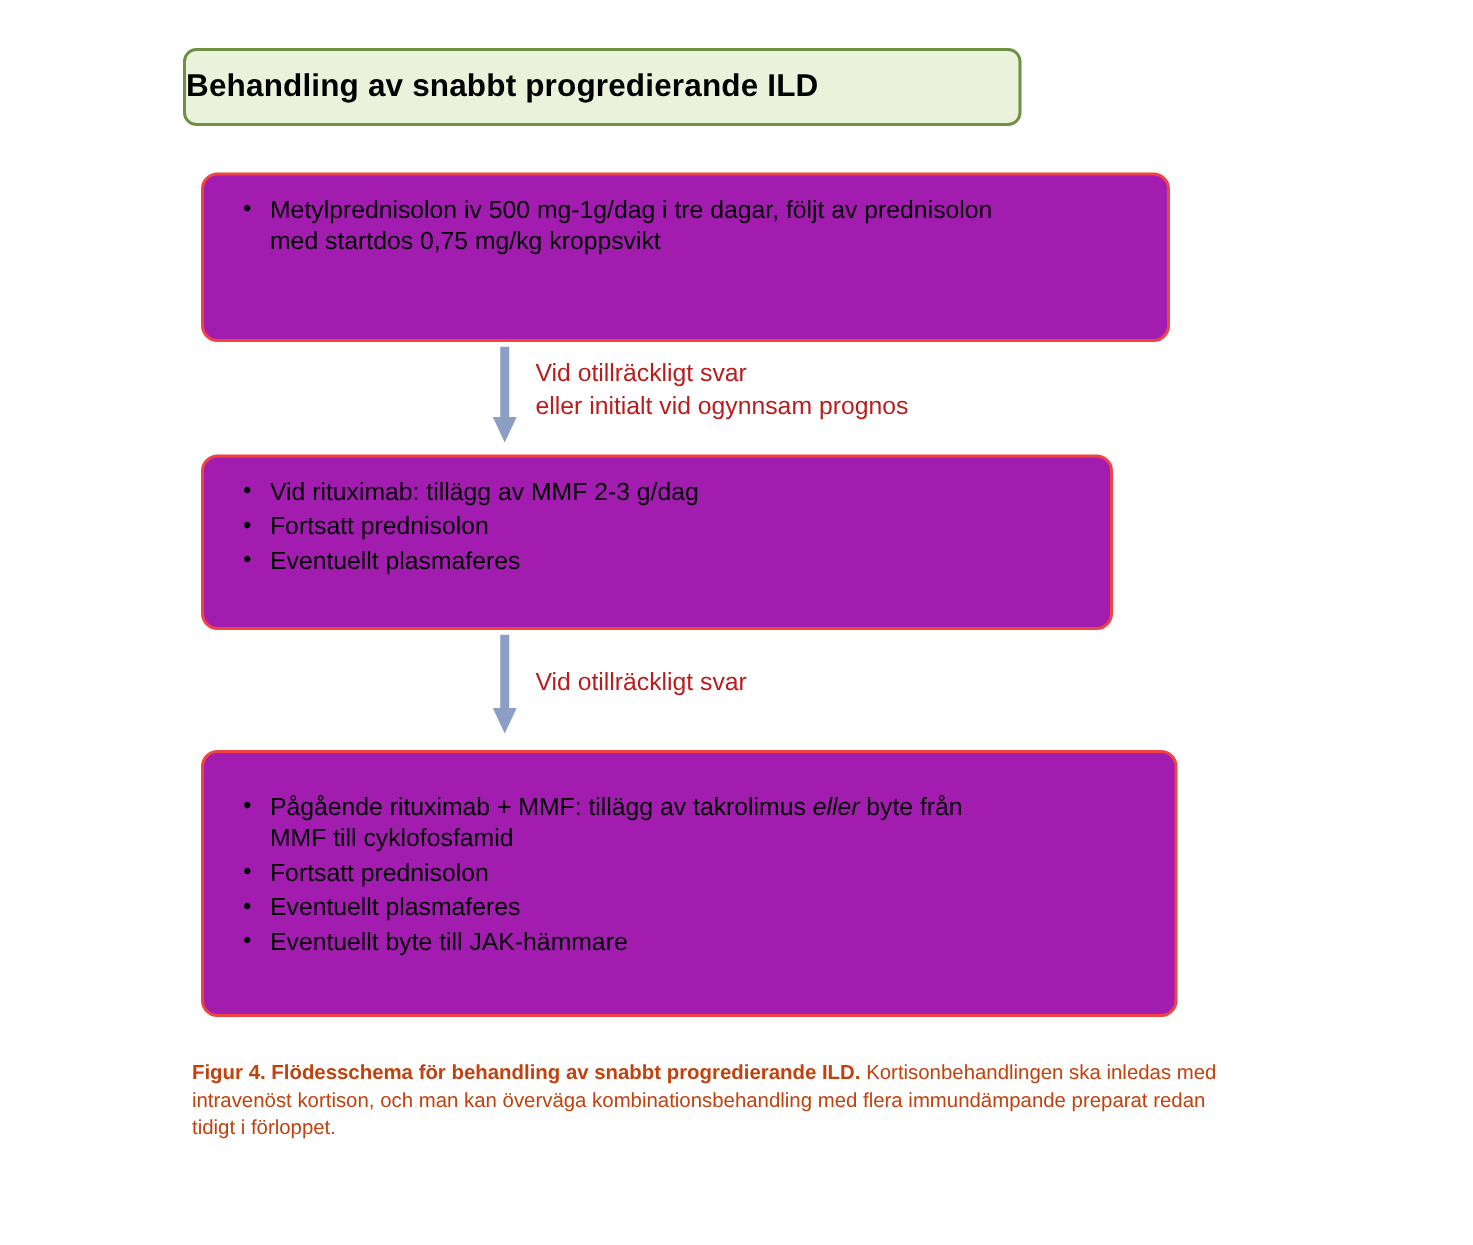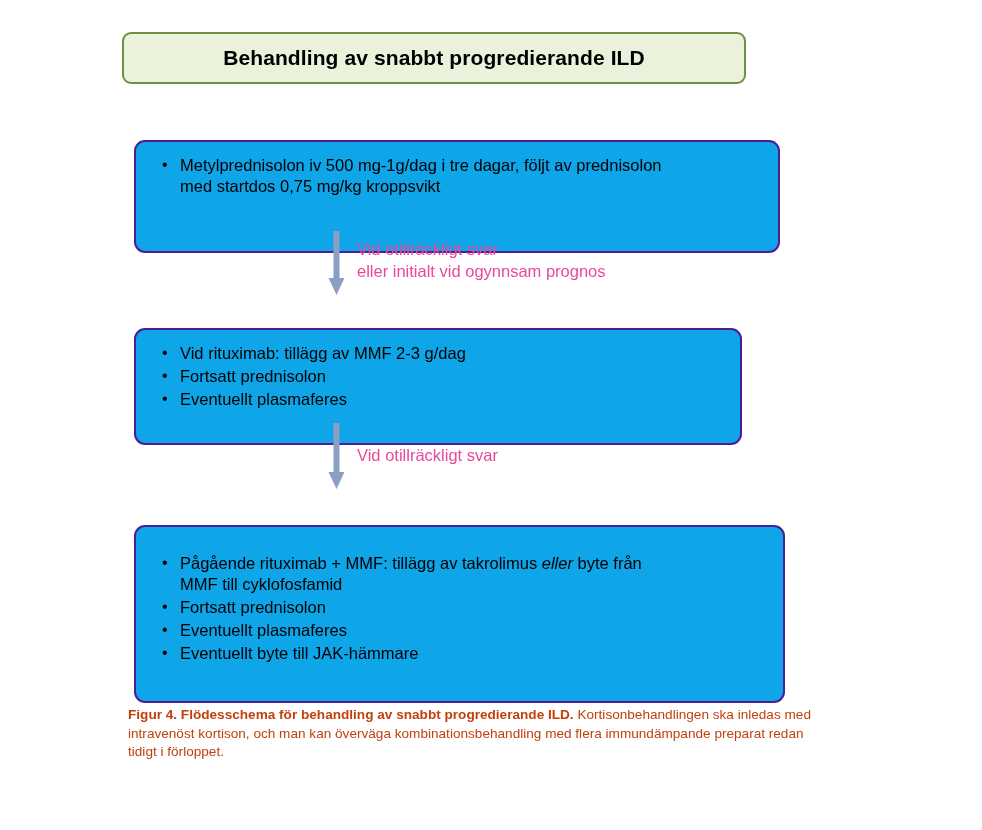--- a/index.html
+++ b/index.html
@@ -21,47 +21,46 @@
     left: 0; top: 0;
     width: 982px;
     height: 830px;
   }
 
   
   .title-box {
     position: absolute;
     left: 122px;
     top: 32px;
-    width: 624px;
+    width: 559px;
     height: 52px;
     box-sizing: border-box;
     background: #eaf2dc;
     border: 2px solid #6f8f45;
     border-radius: 9px;
     display: flex;
     align-items: center;
-    justify-content: center;
+    justify-content: flex-start;
   }
   .title-text {
     font-size: 21px;
     font-weight: bold;
     letter-spacing: 0.1px;
     color: #000;
     text-align: center;
     line-height: 1.1;
   }
 
   
   .flow-box {
     position: absolute;
     box-sizing: border-box;
-    background: #0ea5e9;
-    border: 2px solid #4c1d95;
+    background: #a21caf;
+    border: 2px solid #ef4444;
     border-radius: 11px;
-    margin-top: 25px;
   }
   #box-1 { left: 134px; top: 115px;  width: 646px; height: 113px; }
   #box-2 { left: 134px; top: 303px;  width: 608px; height: 117px; }
   #box-3 { left: 134px; top: 500px;  width: 651px; height: 178px; }
 
   .bullet-list {
     list-style: none;
     margin: 0;
     padding: 0;
   }
@@ -96,21 +95,21 @@
     width: 22px;
   }
   #arrow-1 { left: 326px; top: 231px; height: 66px; }
   #arrow-2 { left: 326px; top: 423px; height: 68px; }
   .arrow svg { display: block; }
 
   .arrow-label {
     position: absolute;
     font-size: 16.5px;
     line-height: 22px;
-    color: #ec4899;
+    color: #b91c1c;
     white-space: pre-line;
   }
   #arrow-label-1 { left: 357px; top: 238px; }
   #arrow-label-2 { left: 357px; top: 444px; }
 
   
   .caption {
     position: absolute;
     left: 128px;
     top: 706px;

